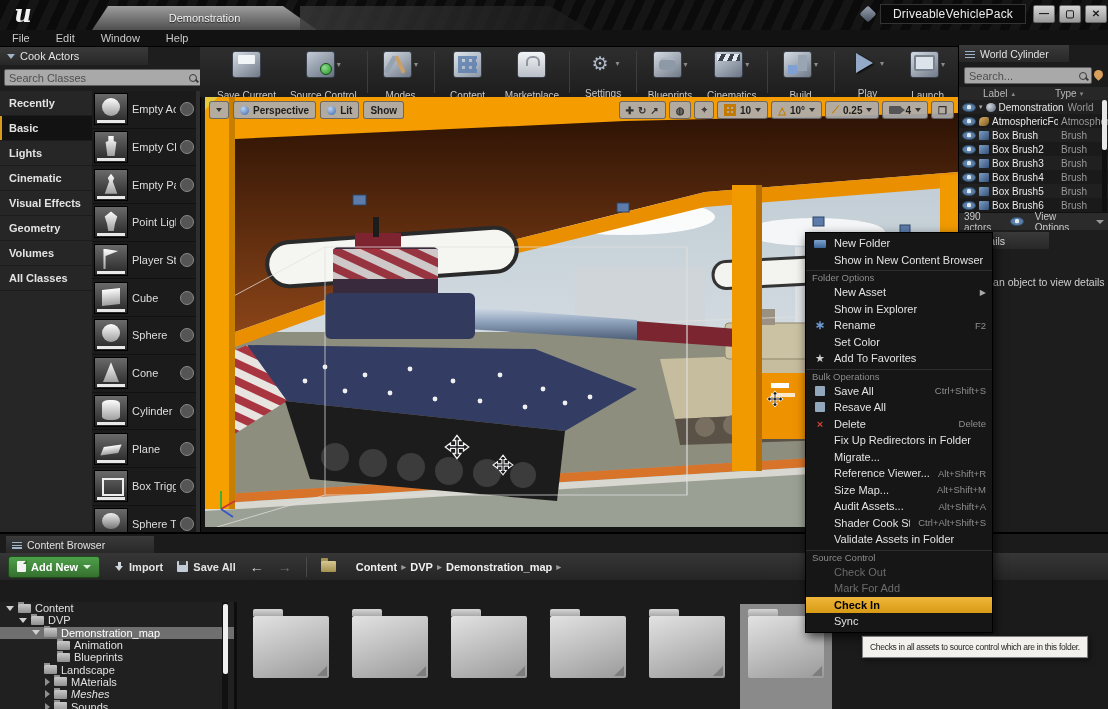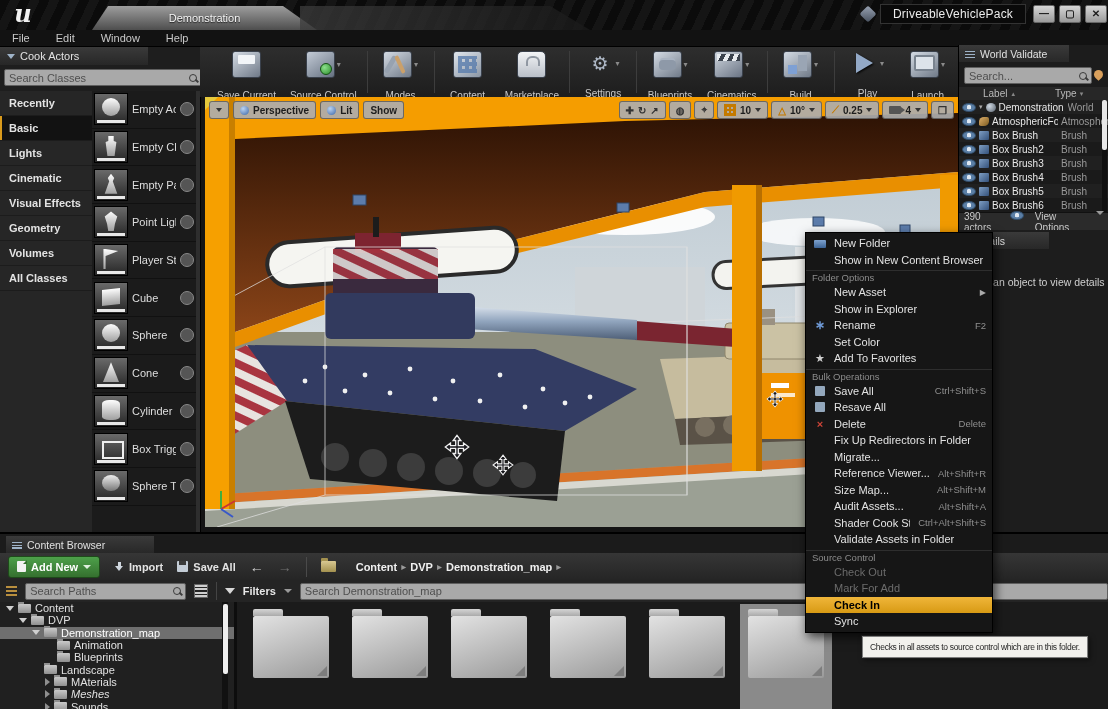--- a/index.html
+++ b/index.html
@@ -200,21 +200,21 @@
   #tree-scroll{position:absolute;left:222px;top:68px;width:6px;height:109px;background:#111;}
   #tree-thumb{position:absolute;left:0.5px;top:2px;width:5px;height:70px;background:#efefef;border-radius:2px;}
   #cb-grid{position:absolute;left:237px;top:68px;width:871px;height:112px;background:#1b1b1b;overflow:hidden;}
   .ftile{position:absolute;top:2px;width:92px;height:106px;}
   .ftile.sel{background:#8a8a8a;}
   .bigfolder{position:absolute;left:8px;top:12px;width:76px;height:62px;
     background:linear-gradient(160deg,#e2e2e2,#9a9a9a);border-radius:2px;}
   .bigfolder::before{content:"";position:absolute;left:0;top:-7px;width:30px;height:7px;
     background:linear-gradient(#d5d5d5,#aaa);border-radius:2px 2px 0 0;}
   .bigfolder::after{content:"";position:absolute;right:2px;bottom:2px;border-top:10px solid transparent;border-right:10px solid #7d7d7d;}
-  .viewopts{display:flex;gap:11px;margin-left:auto;color:#c9c9c9;}
+  .viewopts{display:flex;align-items:center;gap:11px;margin-left:auto;color:#c9c9c9;}
   .dcaret{width:0;height:0;border-left:4px solid transparent;border-right:4px solid transparent;border-top:4px solid #9a9a9a;}
 
   
   #ctxmenu{left:805px;top:232px;width:188px;z-index:60;background:#161616;border:1px solid #000;
     box-shadow:2px 4px 10px rgba(0,0,0,.7);padding:2px 0;box-sizing:border-box;}
   .mhead{height:13px;line-height:13px;color:#8c8c8c;font-size:9.5px;padding-left:6px;
     border-top:1px solid #2e2e2e;margin-top:2px;}
   .mrow{height:16.5px;display:flex;align-items:center;position:relative;padding:0 6px 0 28px;color:#e2e2e2;}
   .mrow .mic{position:absolute;left:7px;width:14px;text-align:center;}
   .mrow .mlabel{flex:1;white-space:nowrap;overflow:hidden;}
@@ -334,20 +334,27 @@
             <div class="pshape sh-cone"></div>
           </div>
           <div class="palabel">Cone</div>
           <div class="qcircle"></div>
         </div>
         <div class="paitem">
           <div class="pthumb">
             <div class="pshape sh-cylinder"></div>
           </div>
           <div class="palabel">Cylinder</div>
+          <div class="qcircle"></div>
+        </div>
+        <div class="paitem">
+          <div class="pthumb">
+            <div class="pshape sh-plane"></div>
+          </div>
+          <div class="palabel">Plane</div>
           <div class="qcircle"></div>
         </div>
         <div class="paitem">
           <div class="pthumb">
             <div class="pshape sh-boxtrigger"></div>
           </div>
           <div class="palabel">Box Trigge</div>
           <div class="qcircle"></div>
         </div>
         <div class="paitem">
@@ -630,21 +637,21 @@
         <div class="vpill">
           <span class="vic">❒</span>
         </div>
       </div>
     </div>
   </div>
 
   <div id="outliner" class="abs">
     <div class="ptab">
       <span class="listic"></span>
-      <span>World Validate</span>
+      <span>World Cylinder</span>
     </div>
     <div id="wo-search" class="abs searchbox">
       <span class="ph">Search...</span>
       <span class="mag"></span>
     </div>
     <span class="pin"></span>
     <div id="wo-cols" class="abs">
       <span style="margin-left:24px">Label</span>
       <span style="font-size:7px;margin-left:4px;color:#888">▴</span>
       <span style="margin-left:40px">Type</span>
@@ -746,35 +753,20 @@
       <span class="folderic"></span>
       <span id="crumbs" style="display:flex;align-items:center">
           <span class="crumb">Content</span>
           <span class="crumbsep">▸</span>
           <span class="crumb">DVP</span>
           <span class="crumbsep">▸</span>
           <span class="crumb">Demonstration_map</span>
           <span class="crumbsep">▸</span>
         </span>
     </div>
-    <div id="cb-row2">
-      <span class="sourcesic"></span>
-      <div id="cb-paths" class="searchbox">
-        <span class="ph">Search Paths</span>
-        <span class="mag"></span>
-      </div>
-      <span class="hamb"></span>
-      <span style="width:1px;height:18px;background:#444"></span>
-      <span class="funnel"></span>
-      <span class="filters-label">Filters</span>
-      <span class="dcaret"></span>
-      <div id="cb-search" class="searchbox">
-        <span class="ph">Search Demonstration_map</span>
-      </div>
-    </div>
     <div id="cb-tree">
         <div class="trow" style="padding-left: 6px;">
           <span class="tri-exp"></span>
           <span class="tfold"></span>
           <span>Content</span>
         </div>
         <div class="trow" style="padding-left: 19px;">
           <span class="tri-exp"></span>
           <span class="tfold"></span>
           <span>DVP</span>

